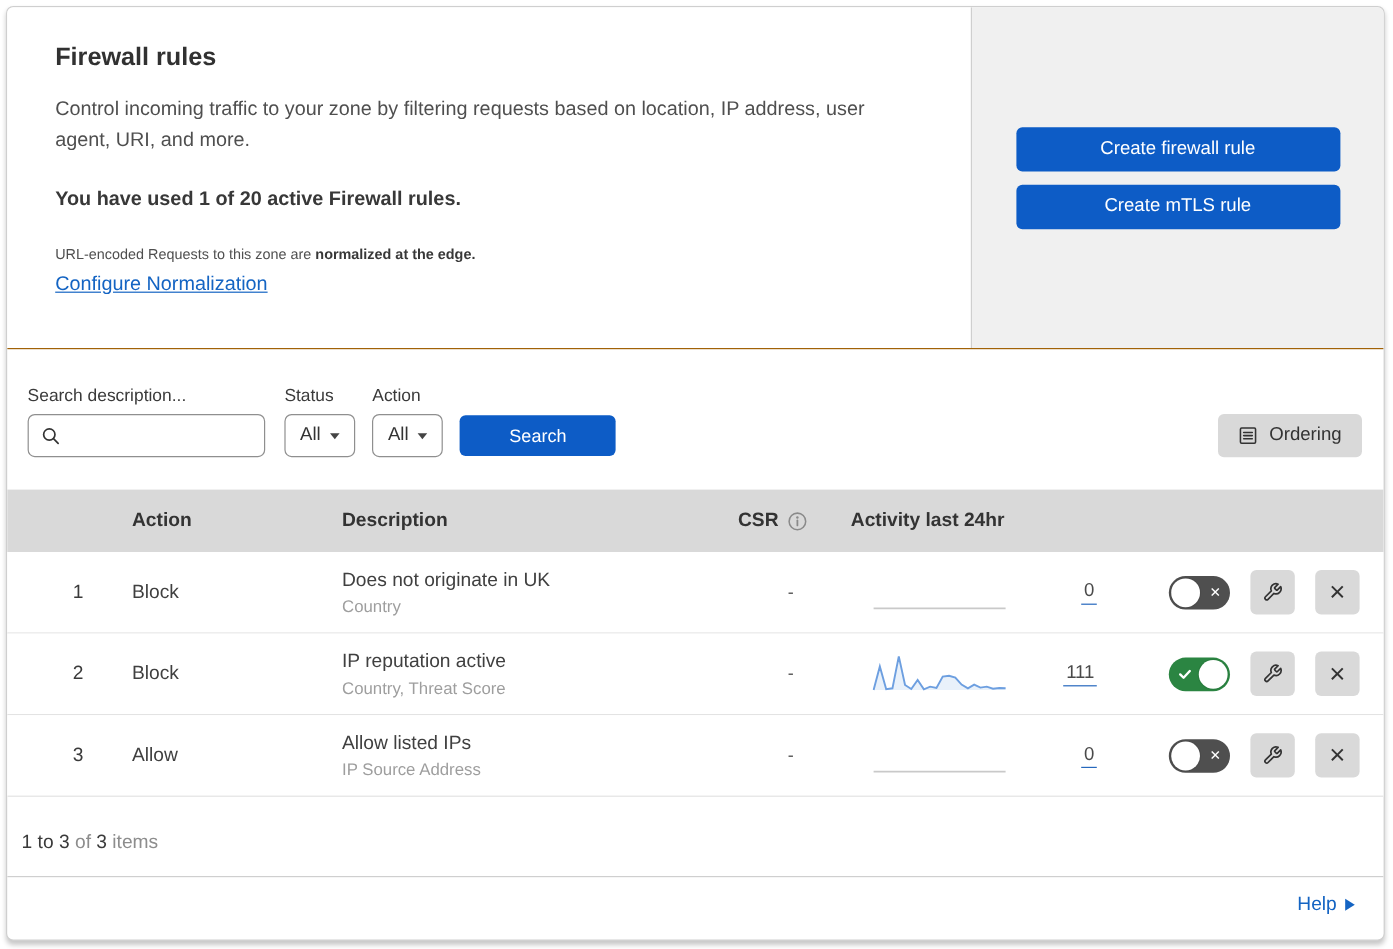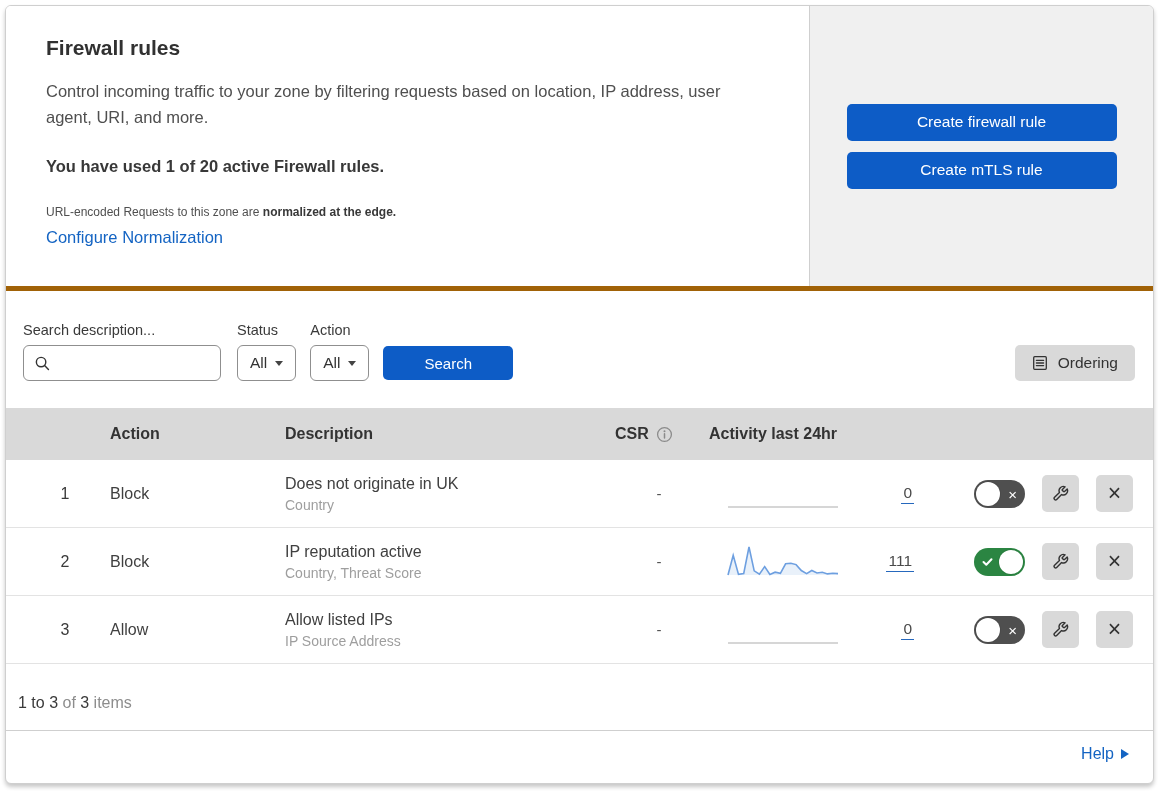--- a/index.html
+++ b/index.html
@@ -10,32 +10,32 @@
     color:#3a3a3a;
   }
   .card {
     margin:5px; width:1149px; height:779px;
     border:1px solid #cfcfcf; border-radius:6px;
     background:#fff; overflow:hidden;
     box-shadow:0 3px 4px rgba(0,0,0,.22);
   }
 
   
-  .top { display:flex; height:285px; border-bottom:5px solid #a16207; }
+  .top { display:flex; height:285px; border-bottom:1px solid #a16207; }
   .top-left { flex:1; background:#fff; border-right:1px solid #cfcfcf; padding:30px 40px; }
   .top-right {
     width:343px; background:#f0f0f0;
     display:flex; flex-direction:column; justify-content:center; align-items:center; gap:11px;
   }
   .page-title { font-size:21px; font-weight:700; color:#313131; margin:0 0 19px 0; }
   .page-desc { font-size:16.5px; line-height:1.55; color:#4f4f4f; margin:0 0 27px 0; max-width:715px; }
   .usage-line { font-size:16.5px; font-weight:700; color:#383838; margin:0 0 29px 0; }
   .norm-line { font-size:12px; color:#4f4f4f; margin:0 0 9px 0; }
   .norm-line .bold-part { font-weight:700; color:#383838; }
-  .text-link { color:#1464c3; font-size:16.5px; cursor:pointer; }
+  .text-link { color:#1464c3; font-size:16.5px; text-decoration:underline; cursor:pointer; }
   .btn-primary {
     width:270px; height:37px; background:#0d5cc6; color:#fff;
     border:none; border-radius:5px; font-size:15.5px; cursor:pointer;
     font-family:inherit;
   }
 
   
   .filterbar { display:flex; align-items:flex-end; padding:20px 18px 27px 17px; height:117px; }
   .fgroup { display:flex; flex-direction:column; }
   .flabel { font-size:14.5px; color:#3a3a3a; margin-bottom:7px; }

